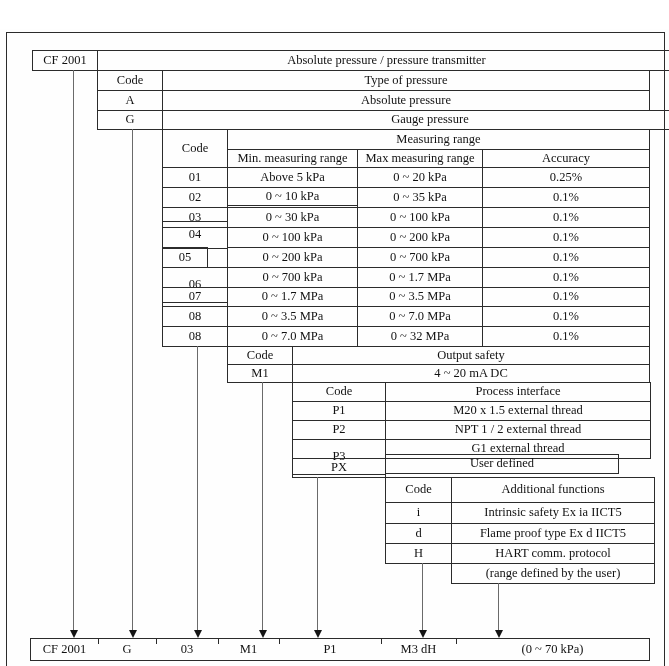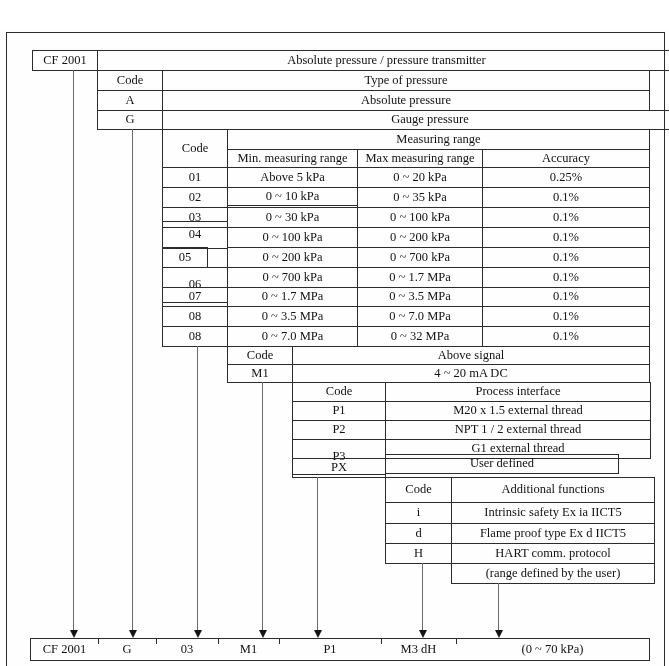--- a/index.html
+++ b/index.html
@@ -97,21 +97,21 @@
   <div class="cell" style="left:227px;top:277px;width:131px;height:21px">0 ~ 3.5 MPa</div>
   <div class="cell" style="left:357px;top:277px;width:126px;height:21px">0 ~ 7.0 MPa</div>
   <div class="cell" style="left:482px;top:277px;width:168px;height:21px">0.1%</div>
 
   <div class="cell" style="left:162px;top:297px;width:66px;height:21px">08</div>
   <div class="cell" style="left:227px;top:297px;width:131px;height:21px">0 ~ 7.0 MPa</div>
   <div class="cell" style="left:357px;top:297px;width:126px;height:21px">0 ~ 32 MPa</div>
   <div class="cell" style="left:482px;top:297px;width:168px;height:21px">0.1%</div>
 
   <div class="cell" style="left:227px;top:317px;width:66px;height:19px">Code</div>
-  <div class="cell" style="left:292px;top:317px;width:358px;height:19px">Above signal</div>
+  <div class="cell" style="left:292px;top:317px;width:358px;height:19px">Output safety</div>
   <div class="cell" style="left:227px;top:335px;width:66px;height:19px">M1</div>
   <div class="cell" style="left:292px;top:335px;width:358px;height:19px">4 ~ 20 mA DC</div>
 
   <div class="cell" style="left:292px;top:353px;width:94px;height:20px">Code</div>
   <div class="cell" style="left:385px;top:353px;width:266px;height:20px">Process interface</div>
   <div class="cell" style="left:292px;top:372px;width:94px;height:20px">P1</div>
   <div class="cell" style="left:385px;top:372px;width:266px;height:20px">M20 x 1.5 external thread</div>
   <div class="cell" style="left:292px;top:391px;width:94px;height:20px">P2</div>
   <div class="cell" style="left:385px;top:391px;width:266px;height:20px">NPT 1 / 2 external thread</div>
   <div class="cell" style="left:292px;top:410px;width:94px;height:36px">P3</div>

